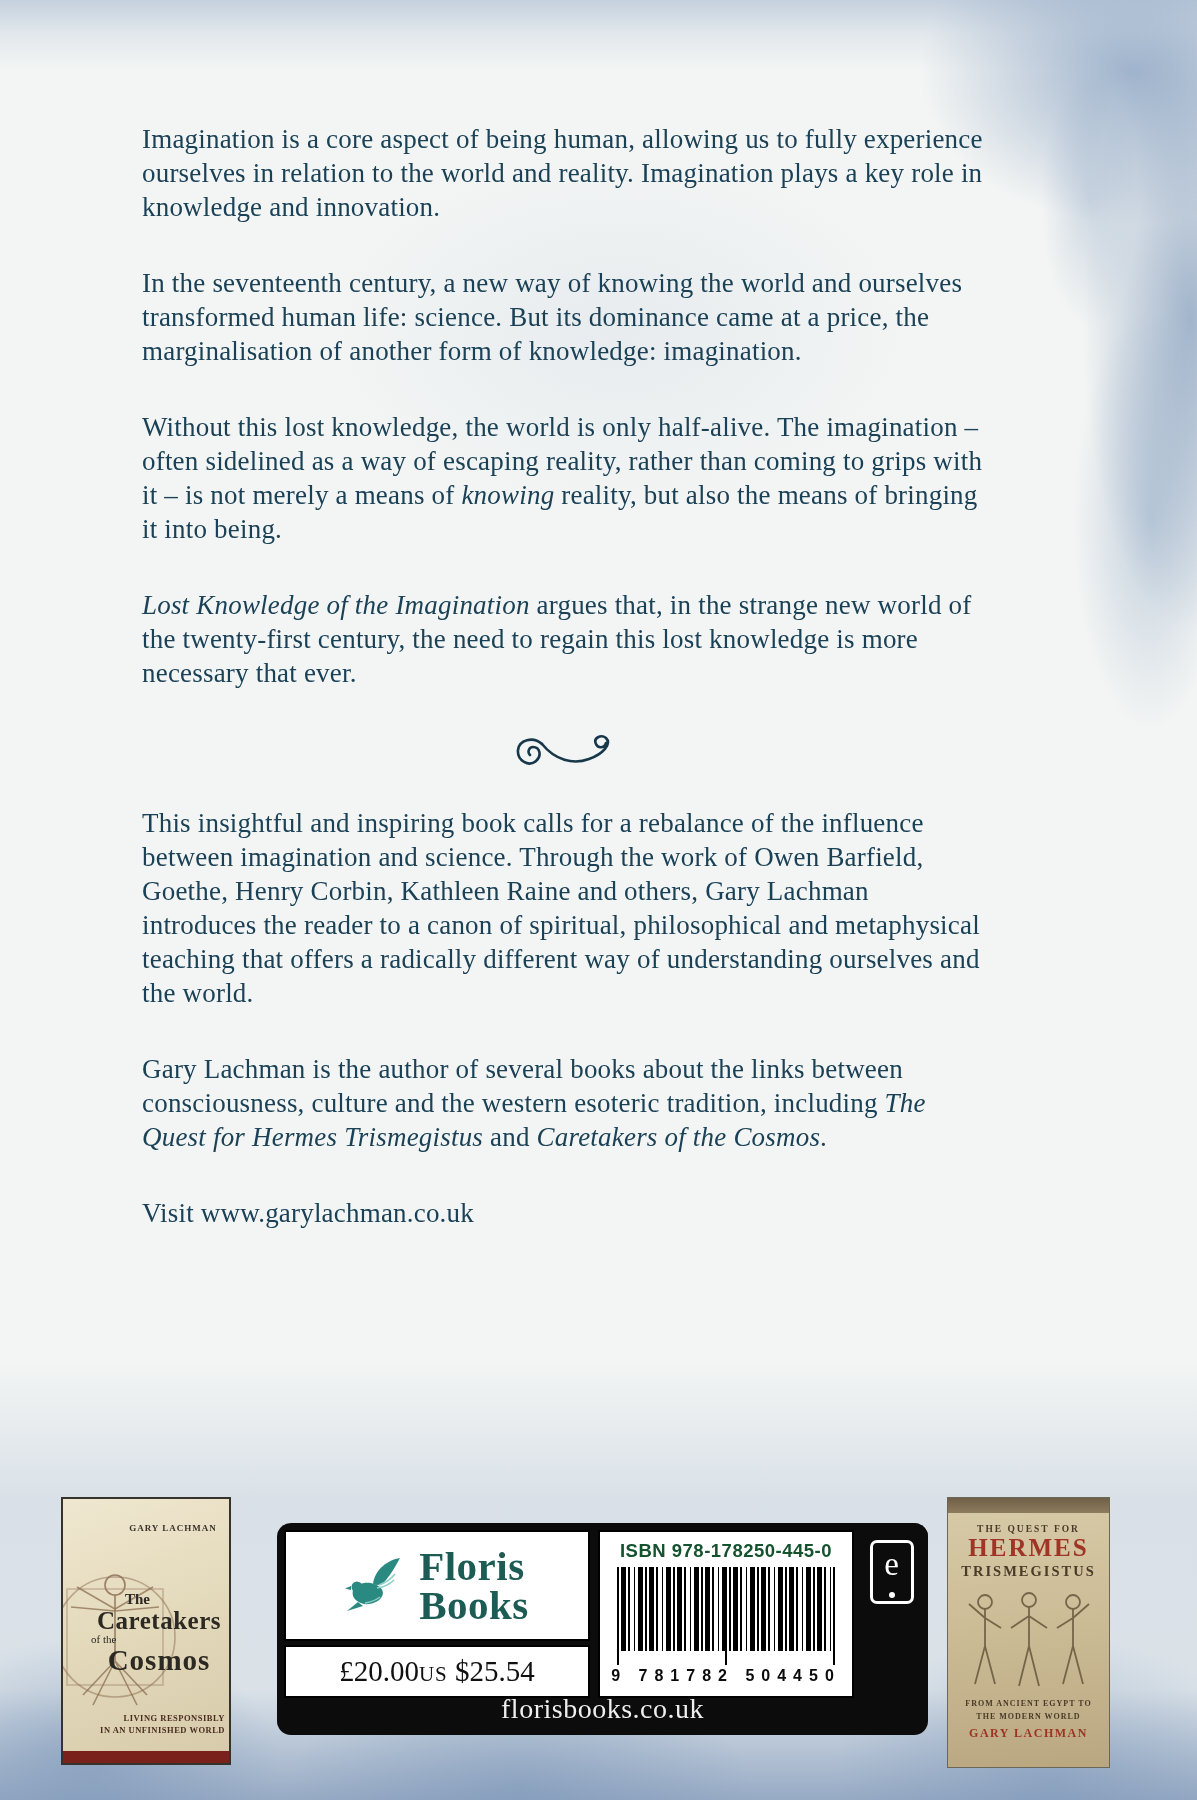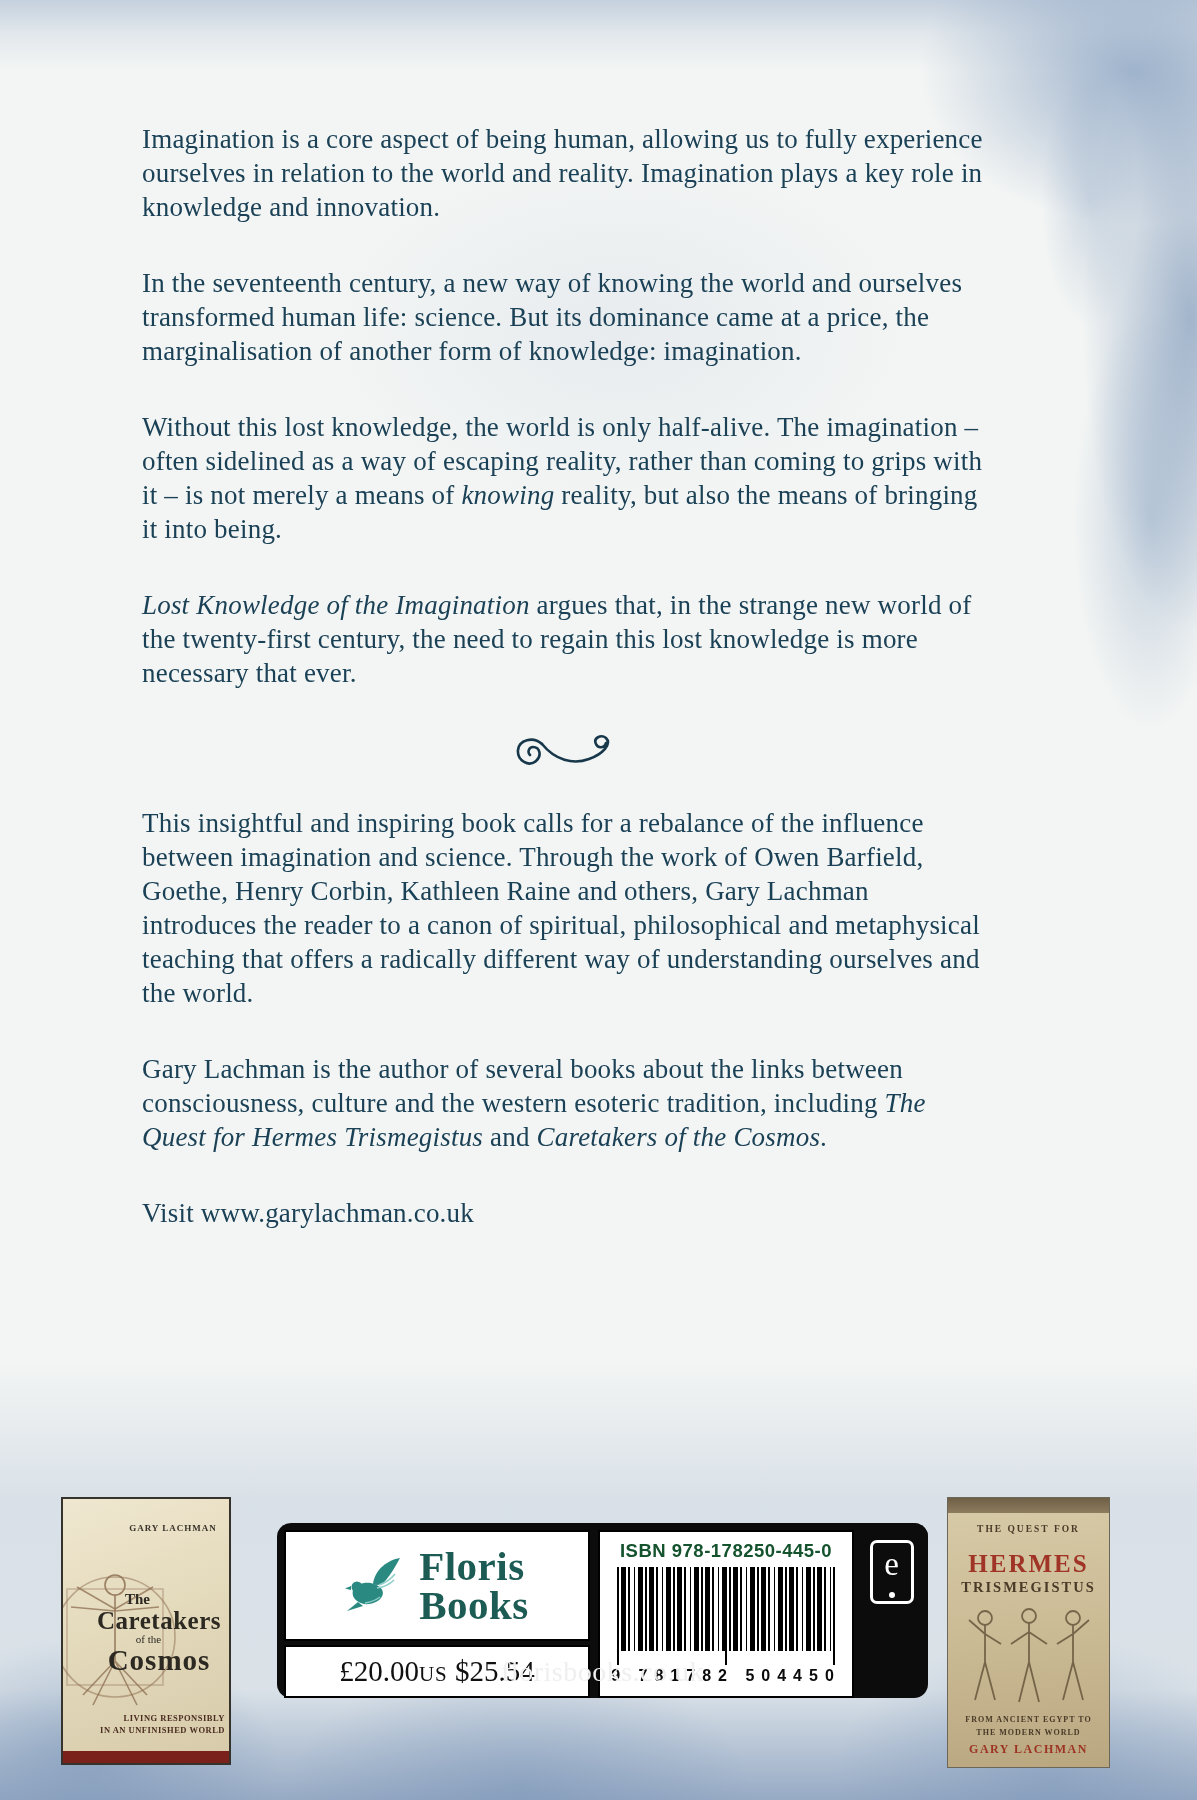--- a/index.html
+++ b/index.html
@@ -27,21 +27,21 @@
     position:absolute;left:142px;top:122px;width:845px;
     color:#1b4156;
     font-size:27px;line-height:34px;
     letter-spacing:.2px;
   }
   .copy p{margin:0 0 42px 0;}
   .flourish{width:100%;text-align:center;margin:26px 0 28px 0;height:46px;}
   .flourish svg{display:inline-block;}
   
   .pubblock{
-    position:absolute;left:277px;top:1523px;width:651px;height:175px;
+    position:absolute;left:277px;top:1523px;width:651px;height:212px;
     background:#0c0c0c;border-radius:14px;
   }
   .whitebox{position:absolute;background:#fff;border:2px solid #000;box-sizing:border-box;}
   .logobox{left:7px;top:7px;width:306px;height:111px;display:flex;align-items:center;justify-content:center;}
   .pricebox{left:7px;top:122px;width:306px;height:53px;display:flex;align-items:center;justify-content:center;}
   .barcodebox{left:321px;top:7px;width:256px;height:168px;padding:6px 10px;display:flex;flex-direction:column;align-items:center;}
   .floris-name{margin-left:10px;color:#1d5c55;font-size:41px;line-height:.93;font-weight:bold;letter-spacing:.5px;}
   .floris-name div{white-space:nowrap;}
   .price{font-size:29px;color:#101010;white-space:nowrap;}
   .price .us{font-size:21px;letter-spacing:1px;}
@@ -69,33 +69,33 @@
   .caretakers{
     left:61px;top:1497px;width:170px;height:268px;
     border:2px solid #35332c;
     background:linear-gradient(160deg,#efe7d0 0%,#e4dabc 45%,#d6caa9 100%);
   }
   .caretakers .author{position:absolute;left:58px;top:24px;width:104px;text-align:center;font-size:9px;letter-spacing:1px;color:#3a332a;font-weight:bold;}
   .caretakers .vitruvian{position:absolute;left:-14px;top:30px;opacity:.8;}
   .caretakers .title{position:absolute;left:28px;top:92px;width:136px;text-align:center;color:#2c2822;}
   .caretakers .t-the{font-size:15px;font-weight:bold;text-align:left;margin-left:34px;}
   .caretakers .t-main{font-size:25px;font-weight:bold;letter-spacing:.5px;line-height:1.0;}
-  .caretakers .t-ofthe{font-size:11px;text-align:center;margin-right:21px;}
+  .caretakers .t-ofthe{font-size:11px;text-align:left;margin-right:21px;}
   .caretakers .t-cosmos{font-size:29px;font-weight:bold;letter-spacing:1px;line-height:1.05;}
   .caretakers .tagline{position:absolute;left:0;right:4px;bottom:26px;text-align:right;font-size:8.5px;letter-spacing:.5px;color:#4a2c20;font-weight:bold;line-height:1.5;}
   .caretakers .redstrip{position:absolute;left:0;right:0;bottom:0;height:12px;background:#7a211c;}
   
   .hermes{
     left:947px;top:1497px;width:163px;height:271px;
     border:1px solid #6b6657;
     background:linear-gradient(175deg,#d8cba8 0%,#cbbb95 50%,#b9a780 100%);
   }
   .hermes .lintel{position:absolute;left:0;right:0;top:0;height:15px;background:linear-gradient(180deg,#6f5f46,#8d7c5e);}
   .hermes .series{margin-top:26px;text-align:center;font-size:9.5px;letter-spacing:2px;color:#4a3a28;font-weight:bold;}
-  .hermes .t1{text-align:center;font-size:25px;letter-spacing:2px;color:#a03426;font-weight:bold;margin-top:16px;}
+  .hermes .t1{text-align:center;font-size:25px;letter-spacing:2px;color:#a03426;font-weight:bold;margin-top:0;}
   .hermes .t2{text-align:center;font-size:14.5px;letter-spacing:2px;color:#4a3a28;font-weight:bold;margin-top:1px;}
   .hermes .figures{display:block;margin:8px auto 0 auto;}
   .hermes .tagline{text-align:center;font-size:8px;letter-spacing:1px;color:#4a3a28;font-weight:bold;line-height:1.6;margin-top:6px;}
   .hermes .author{text-align:center;font-size:12px;letter-spacing:1.5px;color:#9c3424;font-weight:bold;margin-top:2px;}
 </style>
 </head>
 <body>
 
 <div class="page">
 

